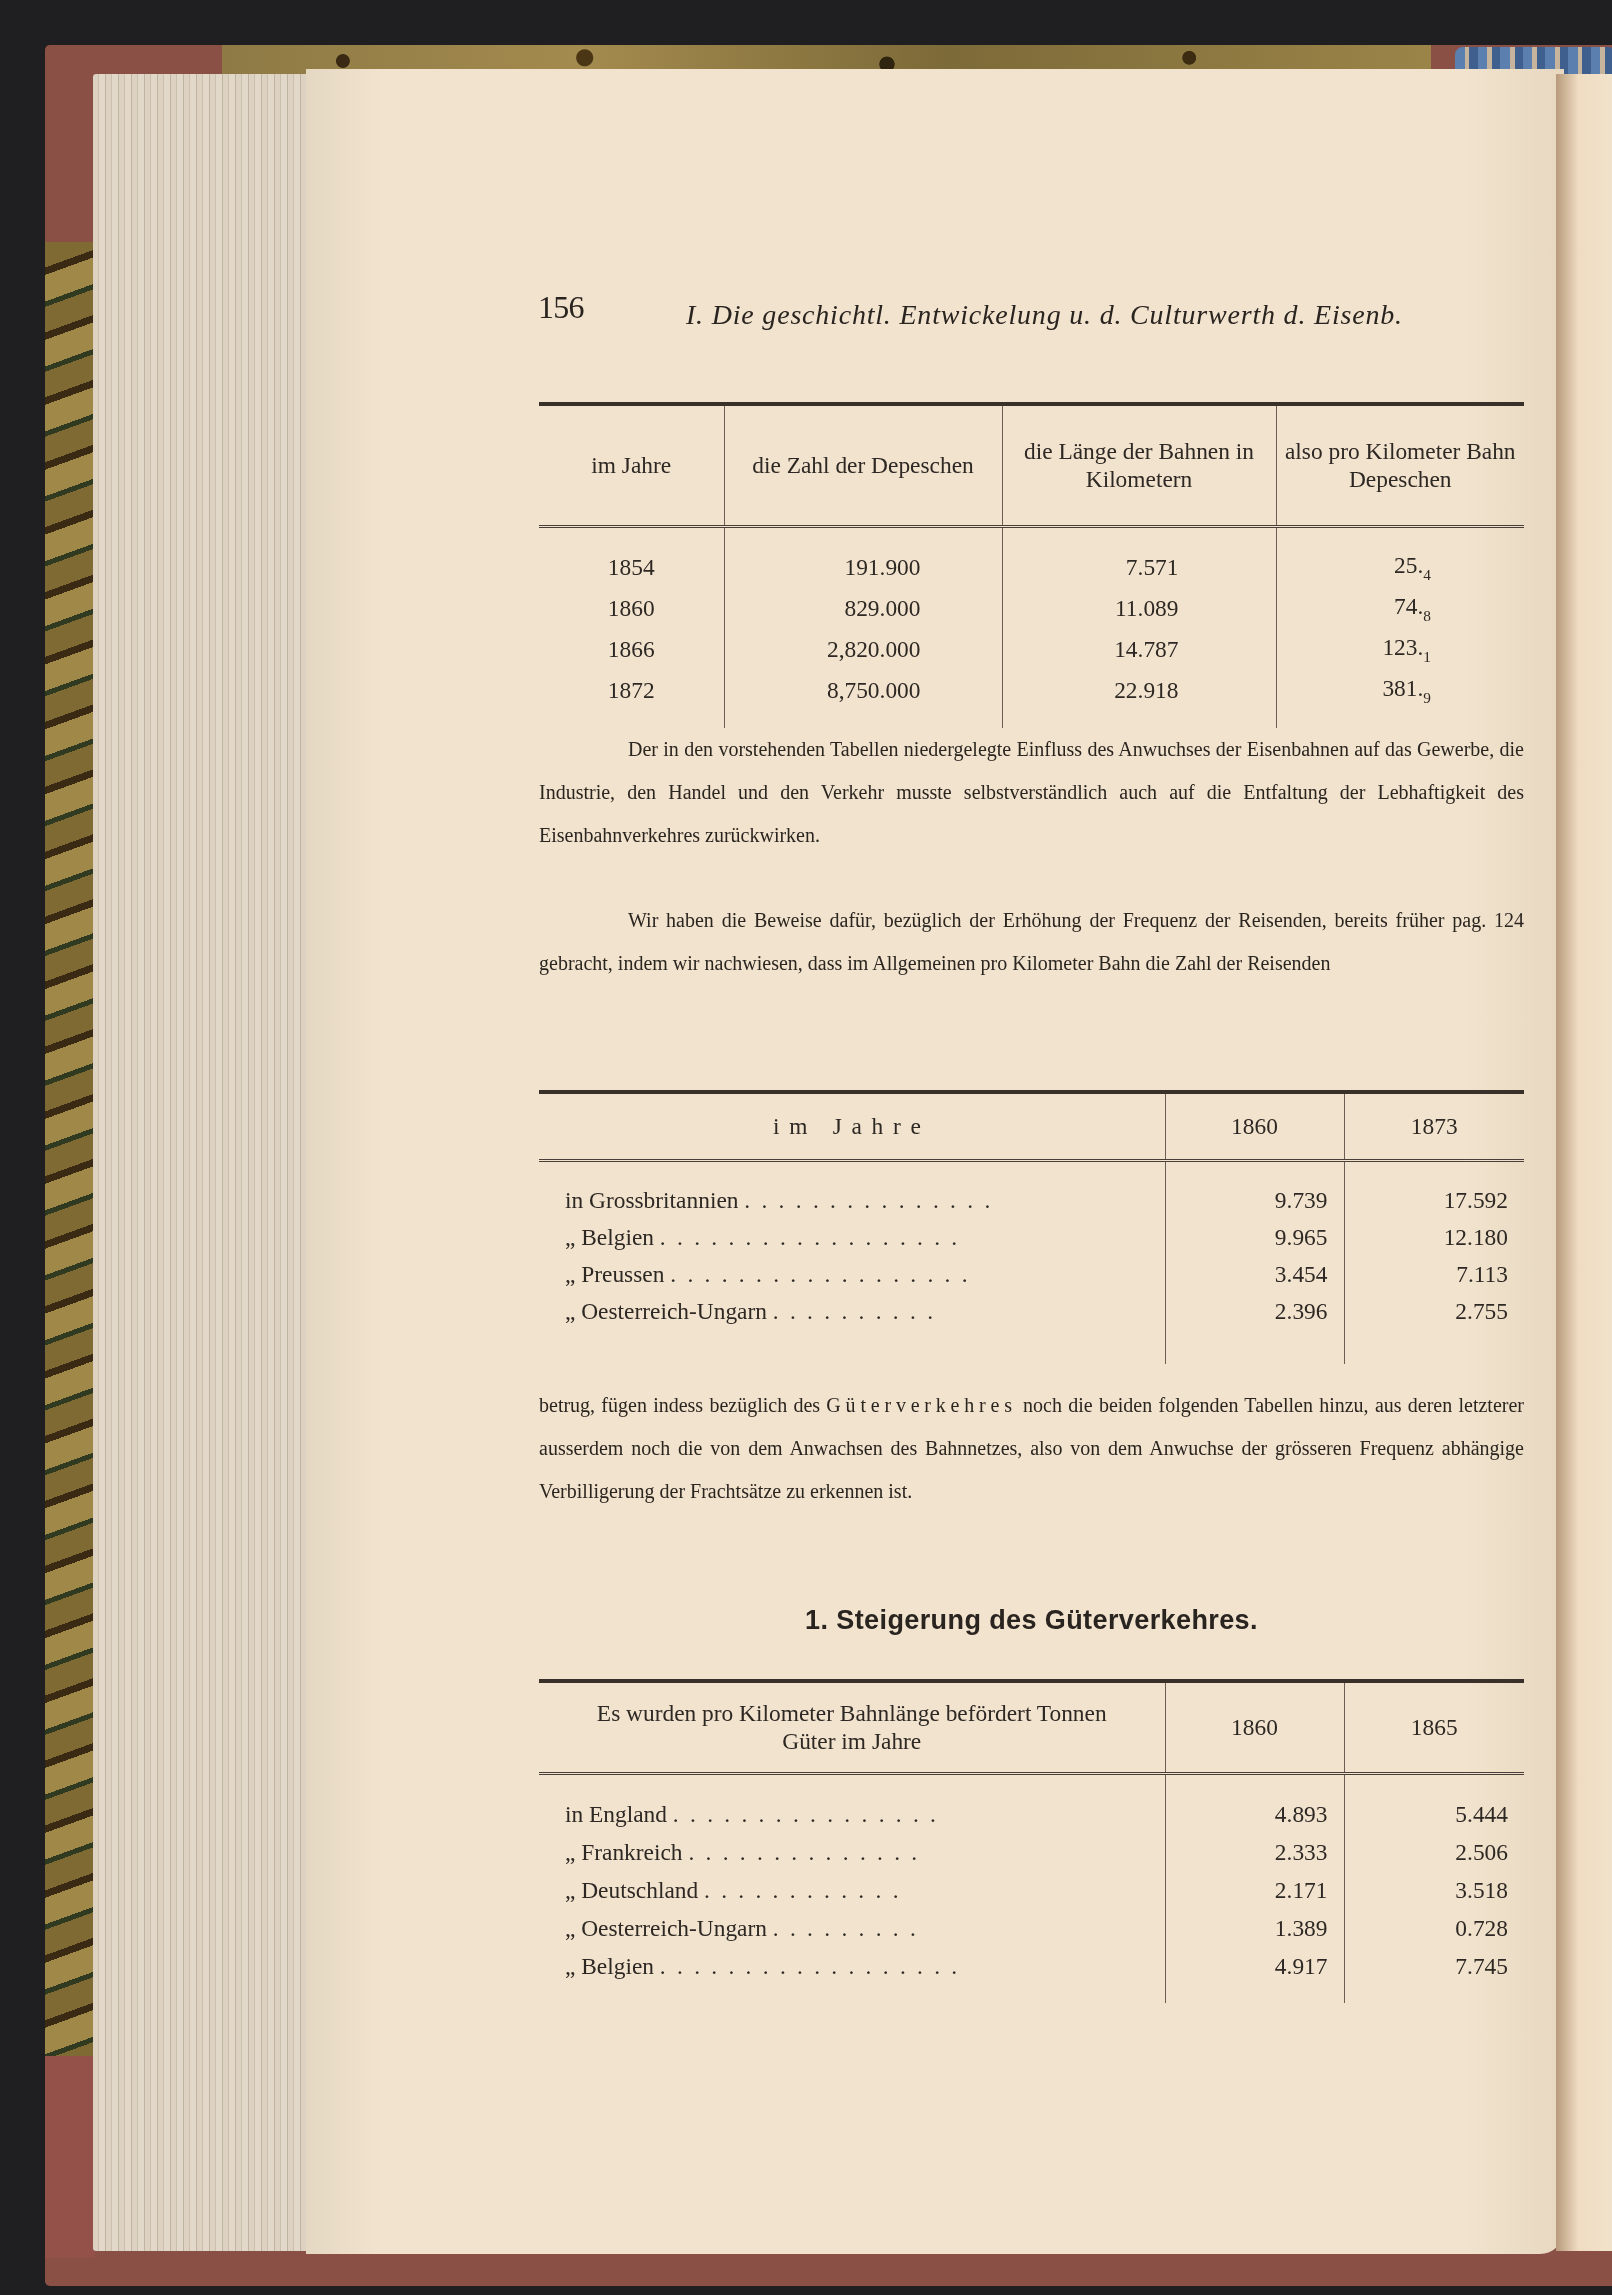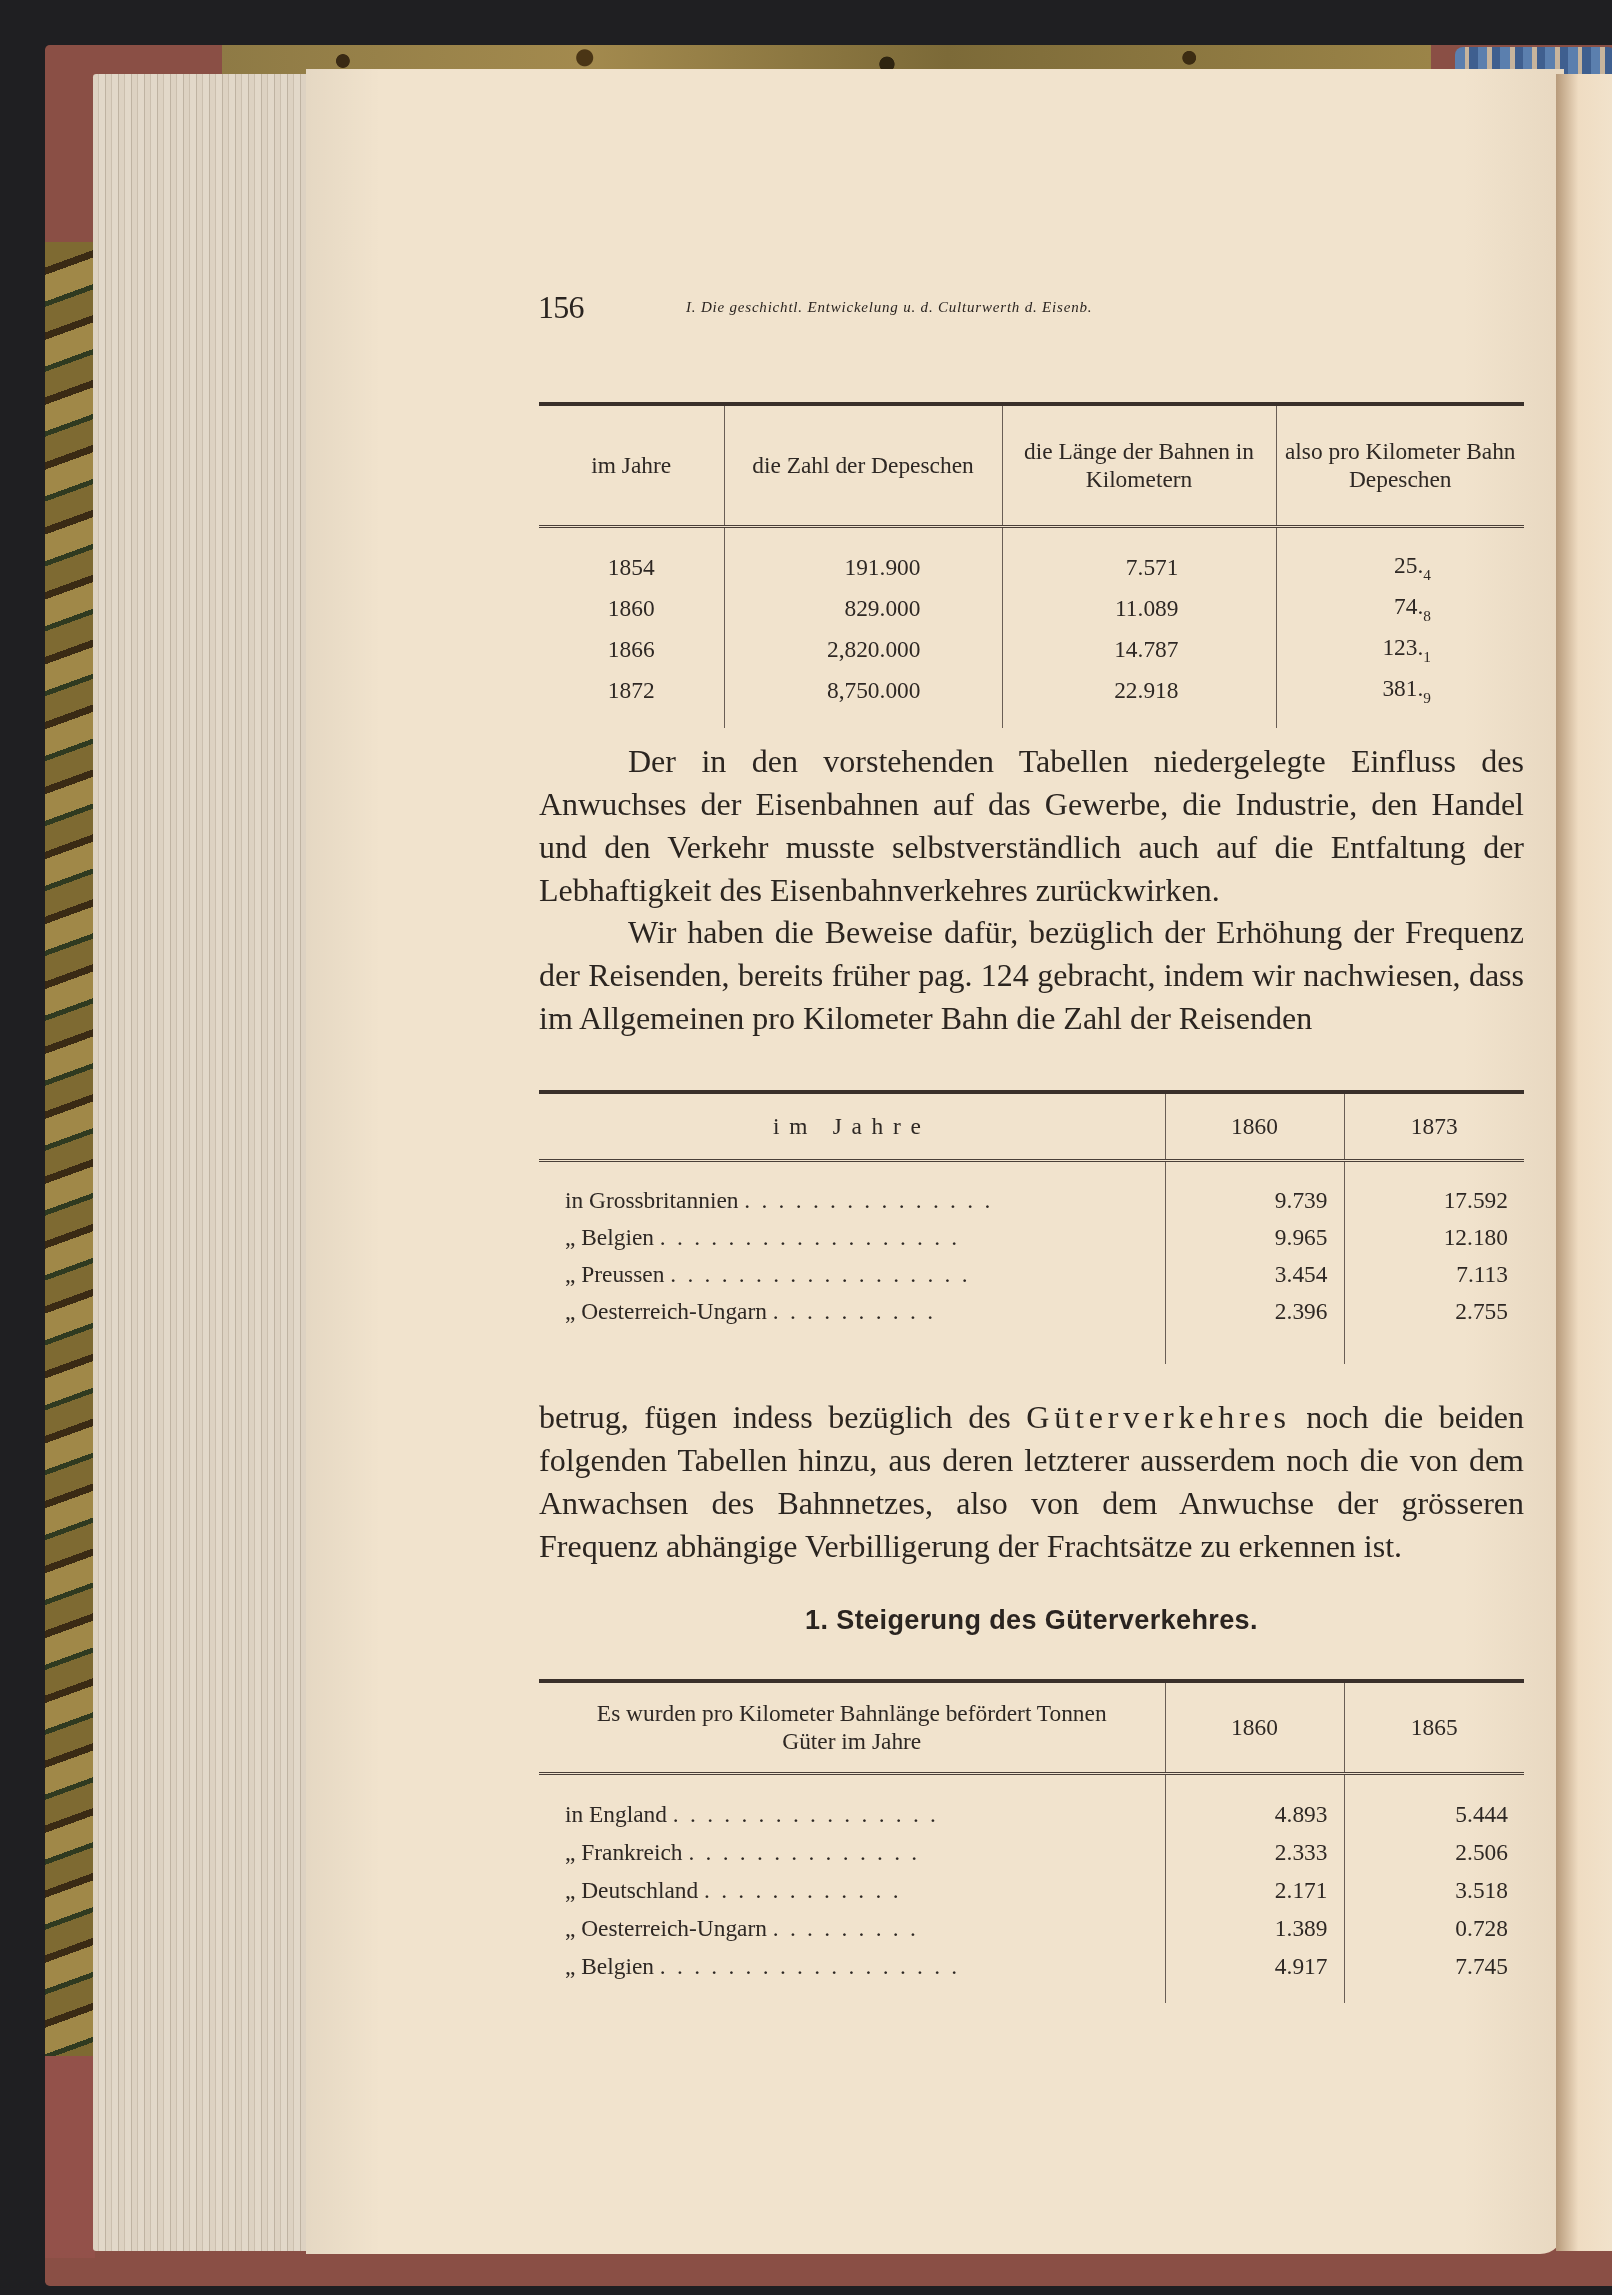--- a/index.html
+++ b/index.html
@@ -48,39 +48,39 @@
     border-radius:0 0 24px 0;
   }
   .gutter {
     position:absolute; left:1556px; top:74px; width:56px; height:2177px;
     background:linear-gradient(90deg,#b79a7a,#efdcc2 40%,#f1e2cb);
   }
   .content { position:absolute; left:0; top:0; width:1613px; height:2295px; color:#2a2420; }
 
   .running-head { position:absolute; left:538px; top:289px; width:992px; height:40px; }
   .page-number { position:absolute; left:0; top:0; font-size:32px; letter-spacing:-0.8px; }
-  .running-title { position:absolute; left:148px; top:9.7px; font-size:15px; font-style:italic; letter-spacing:0.8px; }
+  .running-title { position:absolute; left:148px; top:9.7px; font-size:28px; font-style:italic; letter-spacing:0.8px; }
 
   table { border-collapse:collapse; position:absolute; font-size:23.4px; color:#2e2824;margin-top:18px; }
   .rule-top { border-top:4px solid #3a302a; }
   td, th { font-weight:normal; }
 
   
   .t1 { left:539px; top:384px; width:985px; }
   .t1 th { height:119px; vertical-align:middle; text-align:center; line-height:27.4px; padding:0 6.5px;
            border-right:1.2px solid #6a5e55; border-bottom:3.2px double #4a3f38; }
   .t1 th:last-child { border-right:none; }
   .t1 td { text-align:right; line-height:36px; border-right:1.2px solid #6a5e55; }
   .t1 td:last-child { border-right:none; }
   .t1 td.year { text-align:center; }
   .t1 .pad td { height:16px; line-height:16px; }
   .sub { font-size:15.3px; position:relative; top:6.5px; }
 
   
-  .para { position:absolute; left:539px; width:985px; font-size:32px; line-height:43px; text-align:justify; color:#2b2520; }
+  .para { position:absolute; left:539px; width:985px; font-size:20px; line-height:43px; text-align:justify; color:#2b2520; }
   .p1 { top:708px; text-indent:89px; }
   .p2 { top:879px; text-indent:89px; }
   .p3 { top:1364px; }
   .spaced { letter-spacing:4.8px;margin-top:21px; }
 
   
   .t2 { left:539px; top:1072px; width:985px; }
   .t2 th { height:63px; text-align:center; border-right:1.2px solid #6a5e55; border-bottom:3.2px double #4a3f38; }
   .t2 th.label { letter-spacing:9.7px; }
   .t2 th:last-child { border-right:none; }

